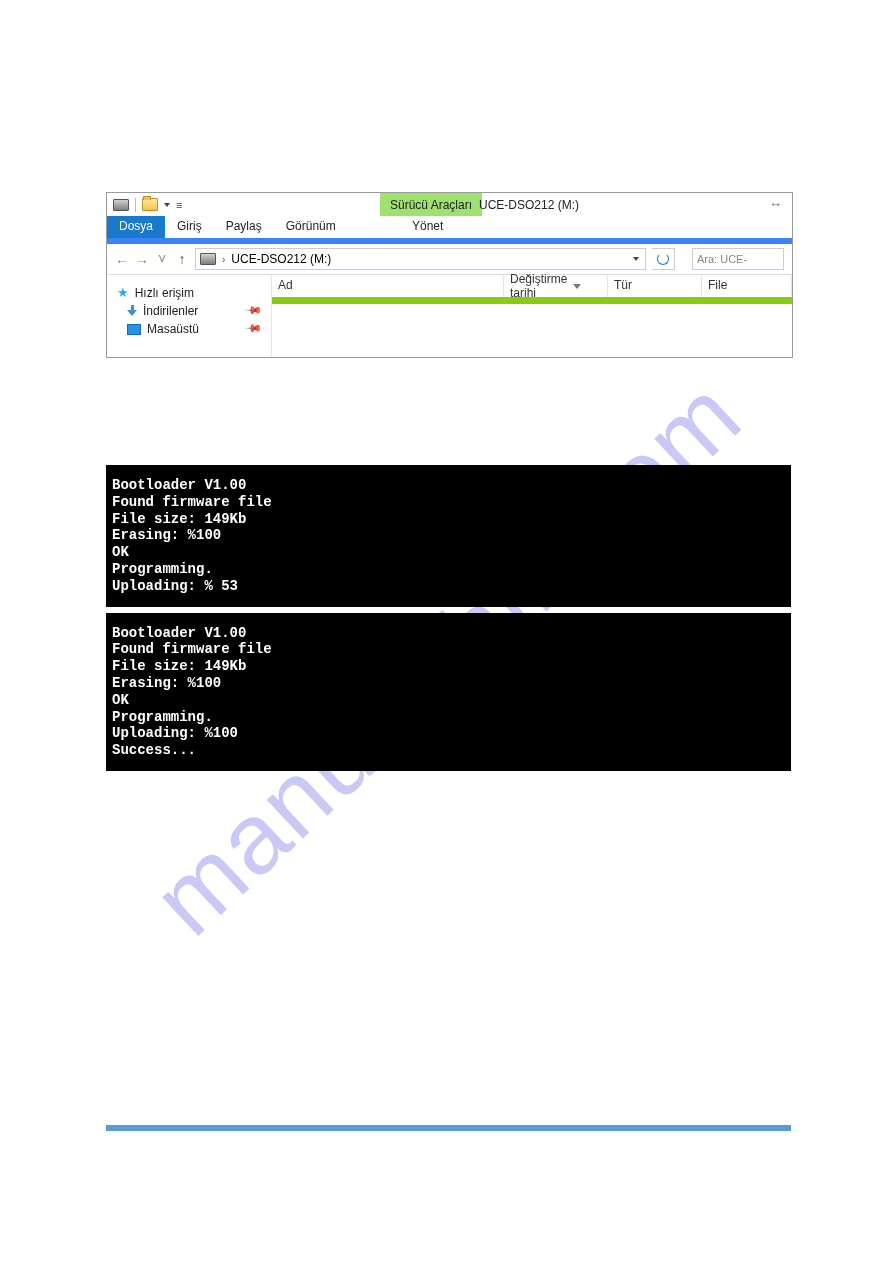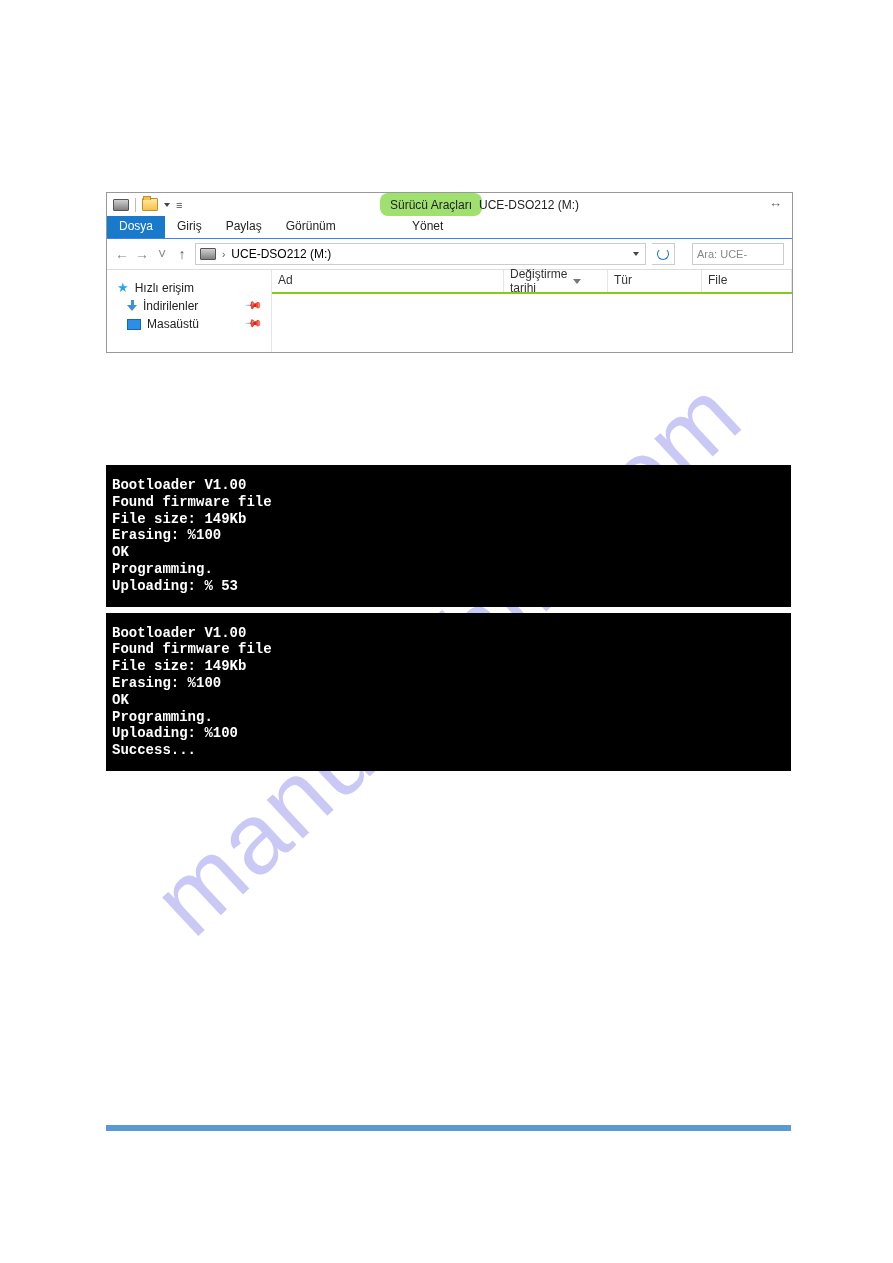--- a/index.html
+++ b/index.html
@@ -83,21 +83,21 @@
     font-size:11px;color:#444;
   }
   .ex-title .ctx-tab {
     position: absolute;
     left: 273px; top:0;
     height: 23px;
     padding: 0 10px;
     background: #9fe06f;
     color:#222;
     font-size:12px;
-    display:flex;align-items:center;border-radius:8px;
+    display:flex;align-items:center;
   }
   .ex-title .win-title {
     position:absolute;
     left: 372px; top:0;
     height:23px;
     display:flex;align-items:center;
     color:#222;
     font-size:12px;
   }
   .ex-title .expand-icon {
@@ -106,21 +106,21 @@
     font-size:13px;
     color:#666;
   }
 
   
   .ex-ribbon {
     height: 22px;
     background:#fff;
     display:flex;
     align-items:stretch;
-    border-bottom:1px solid #3b82f6;
+    border-bottom:6px solid #3b82f6;
   }
   .rib-tab {
     padding: 3px 12px;
     font-size:12px;
     color:#222;
     cursor:pointer;
   }
   .rib-tab.active {
     background:#1979ca;
     color:#fff;
@@ -219,21 +219,21 @@
   .desk-icon { width:12px;height:9px;background:#2a8fe6;border:1px solid #1668b5; }
   .pin-icon { color:#999; font-size:11px; transform:rotate(45deg); }
   .nav-indent { padding-left:14px; display:flex;align-items:flex-start;gap:6px;justify-content:space-between;}
   .nav-indent .left{display:flex;align-items:center;gap:6px;}
 
   
   .list-pane { flex:1; }
   .col-head {
     display:flex;
     height:22px;
-    border-bottom:2px solid #84cc16;
+    border-bottom:7px solid #84cc16;
     font-size:12px;
     color:#333;
   }
   .col-head > div {
     border-right:1px solid #e5e5e5;
     padding: 3px 6px;
     box-sizing:border-box;
   }
   .c-name{width:232px;}
   .c-date{width:104px;text-align:left;display:flex;align-items:center;gap:4px;}

